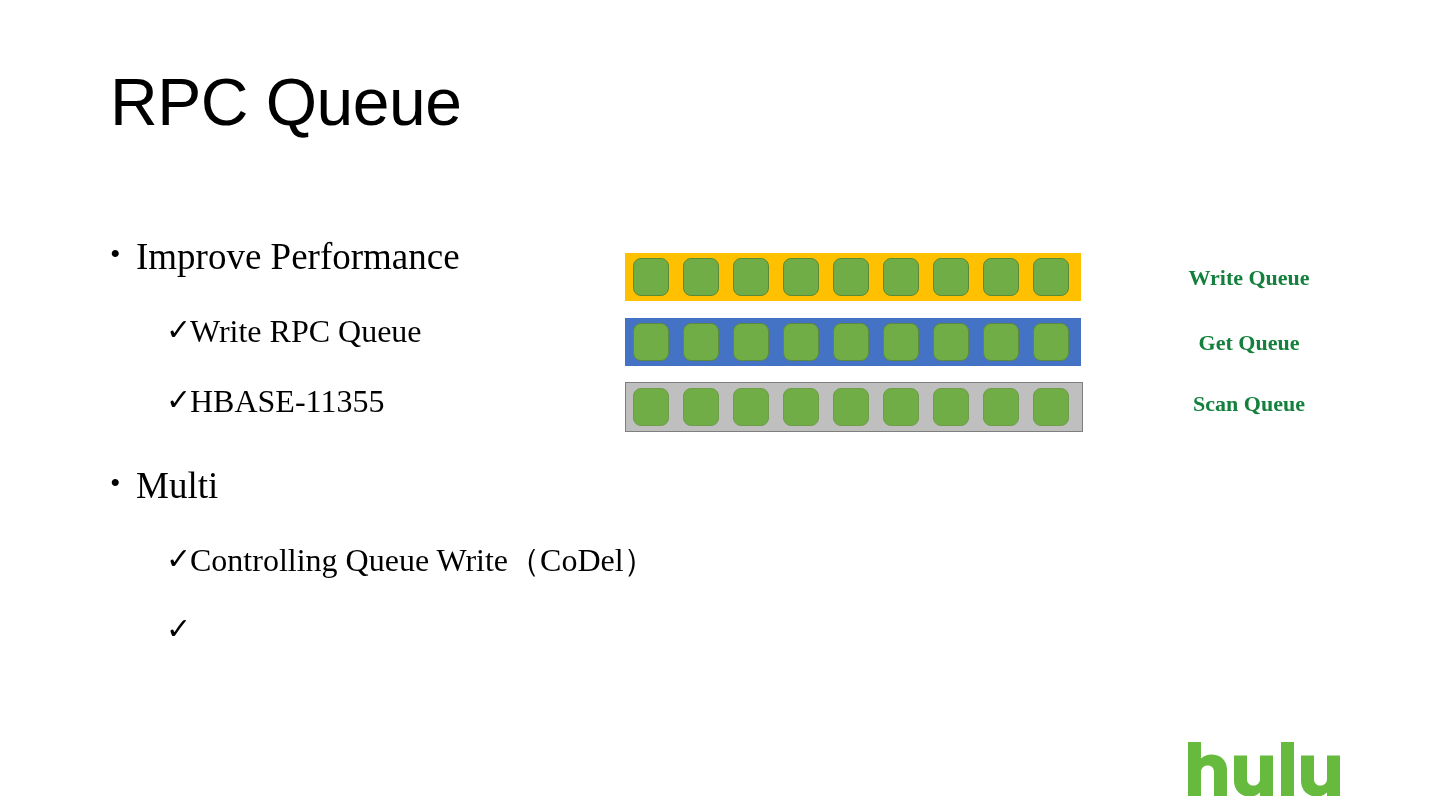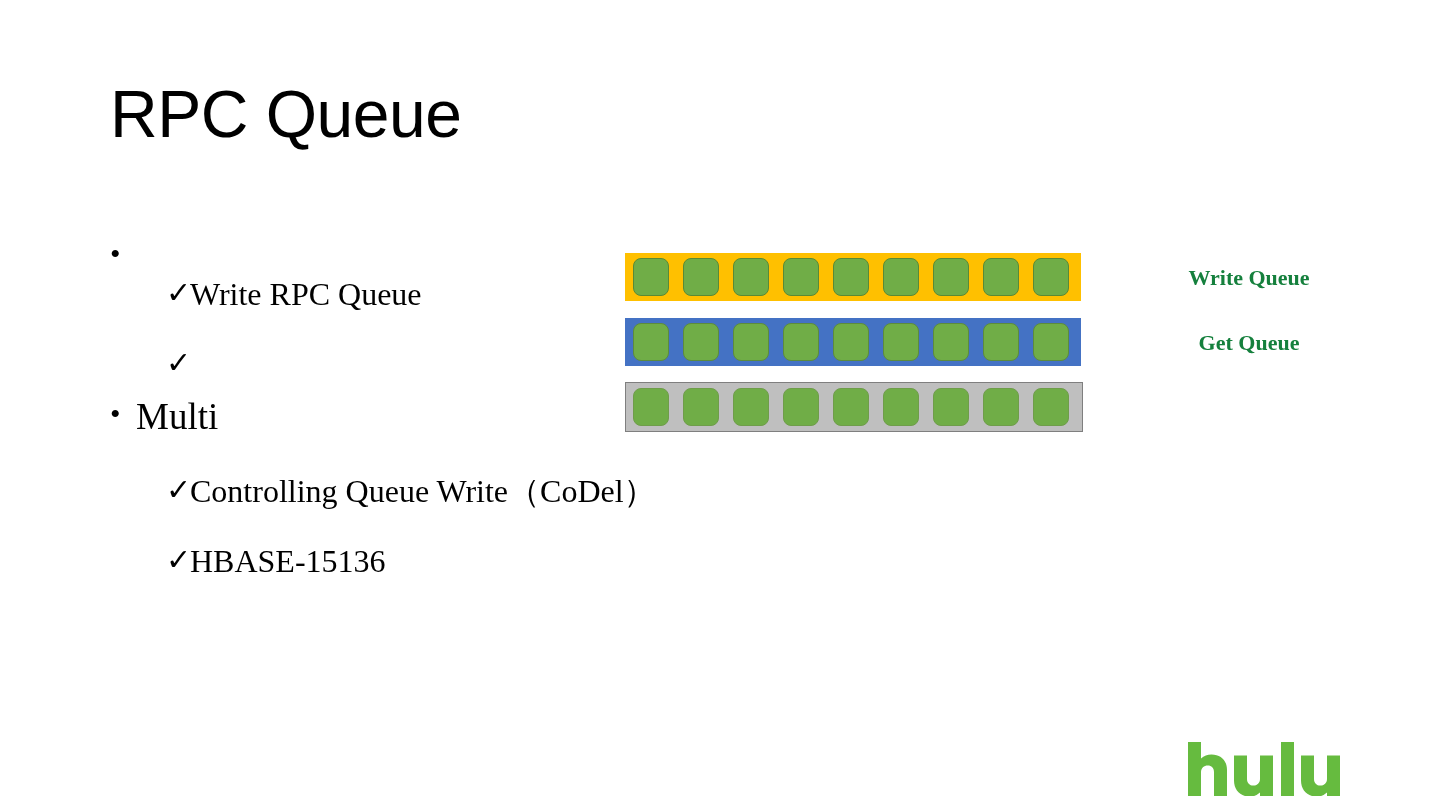--- a/index.html
+++ b/index.html
@@ -17,21 +17,21 @@
     width: 1440px;
     height: 810px;
     background: #ffffff;
     overflow: hidden;
   }
 
   
   #slide-title {
     position: absolute;
     left: 110px;
-    top: 80px;
+    top: 68px;
     width: 900px;
     font-family: "Liberation Sans", "DejaVu Sans", sans-serif;
     font-size: 66px;
     font-weight: 400;
     line-height: 1.05;
     color: #000000;
     letter-spacing: -0.5px;
     white-space: nowrap;
   }
 
@@ -166,54 +166,55 @@
 <body>
 
 <div id="slide" style="background: rgb(255, 255, 255);">
 
   <div id="slide-title">RPC Queue</div>
 
   <div id="body-column">
 
     <div class="bullet-l1">
       <span class="marker">•</span>
+      <span>Improve Performance</span>
     </div>
 
     <div class="sp-a"></div>
 
     <div class="bullet-l2">
       <span class="marker">✓</span>
       <span>Write RPC Queue</span>
     </div>
 
     <div class="sp-b"></div>
 
     <div class="bullet-l2">
       <span class="marker">✓</span>
+      <span>HBASE-11355</span>
     </div>
 
     <div class="sp-c"></div>
 
     <div class="bullet-l1">
       <span class="marker">•</span>
       <span>Multi</span>
     </div>
 
     <div class="sp-d"></div>
 
     <div class="bullet-l2">
       <span class="marker">✓</span>
       <span>Controlling Queue Write（CoDel）</span>
     </div>
 
     <div class="sp-e"></div>
 
     <div class="bullet-l2">
       <span class="marker">✓</span>
-      <span>HBASE-15136</span>
     </div>
 
   </div>
 
   <div id="queue-diagram">
     <div class="queue-row" id="queue-row-write" style="background: rgb(255, 192, 0);">
         <div class="cell" style="background: rgb(112, 173, 71);"></div>
         <div class="cell" style="background: rgb(112, 173, 71);"></div>
         <div class="cell" style="background: rgb(112, 173, 71);"></div>
         <div class="cell" style="background: rgb(112, 173, 71);"></div>
@@ -242,20 +243,21 @@
         <div class="cell" style="background: rgb(112, 173, 71);"></div>
         <div class="cell" style="background: rgb(112, 173, 71);"></div>
         <div class="cell" style="background: rgb(112, 173, 71);"></div>
         <div class="cell" style="background: rgb(112, 173, 71);"></div>
         <div class="cell" style="background: rgb(112, 173, 71);"></div>
       </div>
   </div>
 
   <div class="queue-label" id="label-write">Write Queue</div>
   <div class="queue-label" id="label-get">Get Queue</div>
+  <div class="queue-label" id="label-scan">Scan Queue</div>
 
   <div id="hulu-logo">
     <svg width="160" height="54" viewBox="0 0 160 54" xmlns="http://www.w3.org/2000/svg" aria-hidden="true">
       <g id="hulu-logo-paths" fill="#66BB3F">
 
         <path d="M2 0 h13 v16.5 a15.5 15.5 0 0 1 10.5 -4 C35 12.5 41 18.5 41 28 V54 H28 V30 c0 -4 -2.5 -6.5 -6.2 -6.5 C18 23.5 15 26 15 30.2 V54 H2 Z" fill="#66BB3F"></path>
 
         <path d="M48 13.5 h13 v23.5 c0 4 2.6 6.6 6.3 6.6 c3.8 0 6.7 -2.6 6.7 -6.6 V13.5 h13 V54 H74 v-3.4 a15 15 0 0 1 -10.3 4 C54.2 54.6 48 48.2 48 38.6 Z" fill="#66BB3F"></path>
 
         <path d="M95 0 h13 v54 h-13 Z" fill="#66BB3F"></path>

